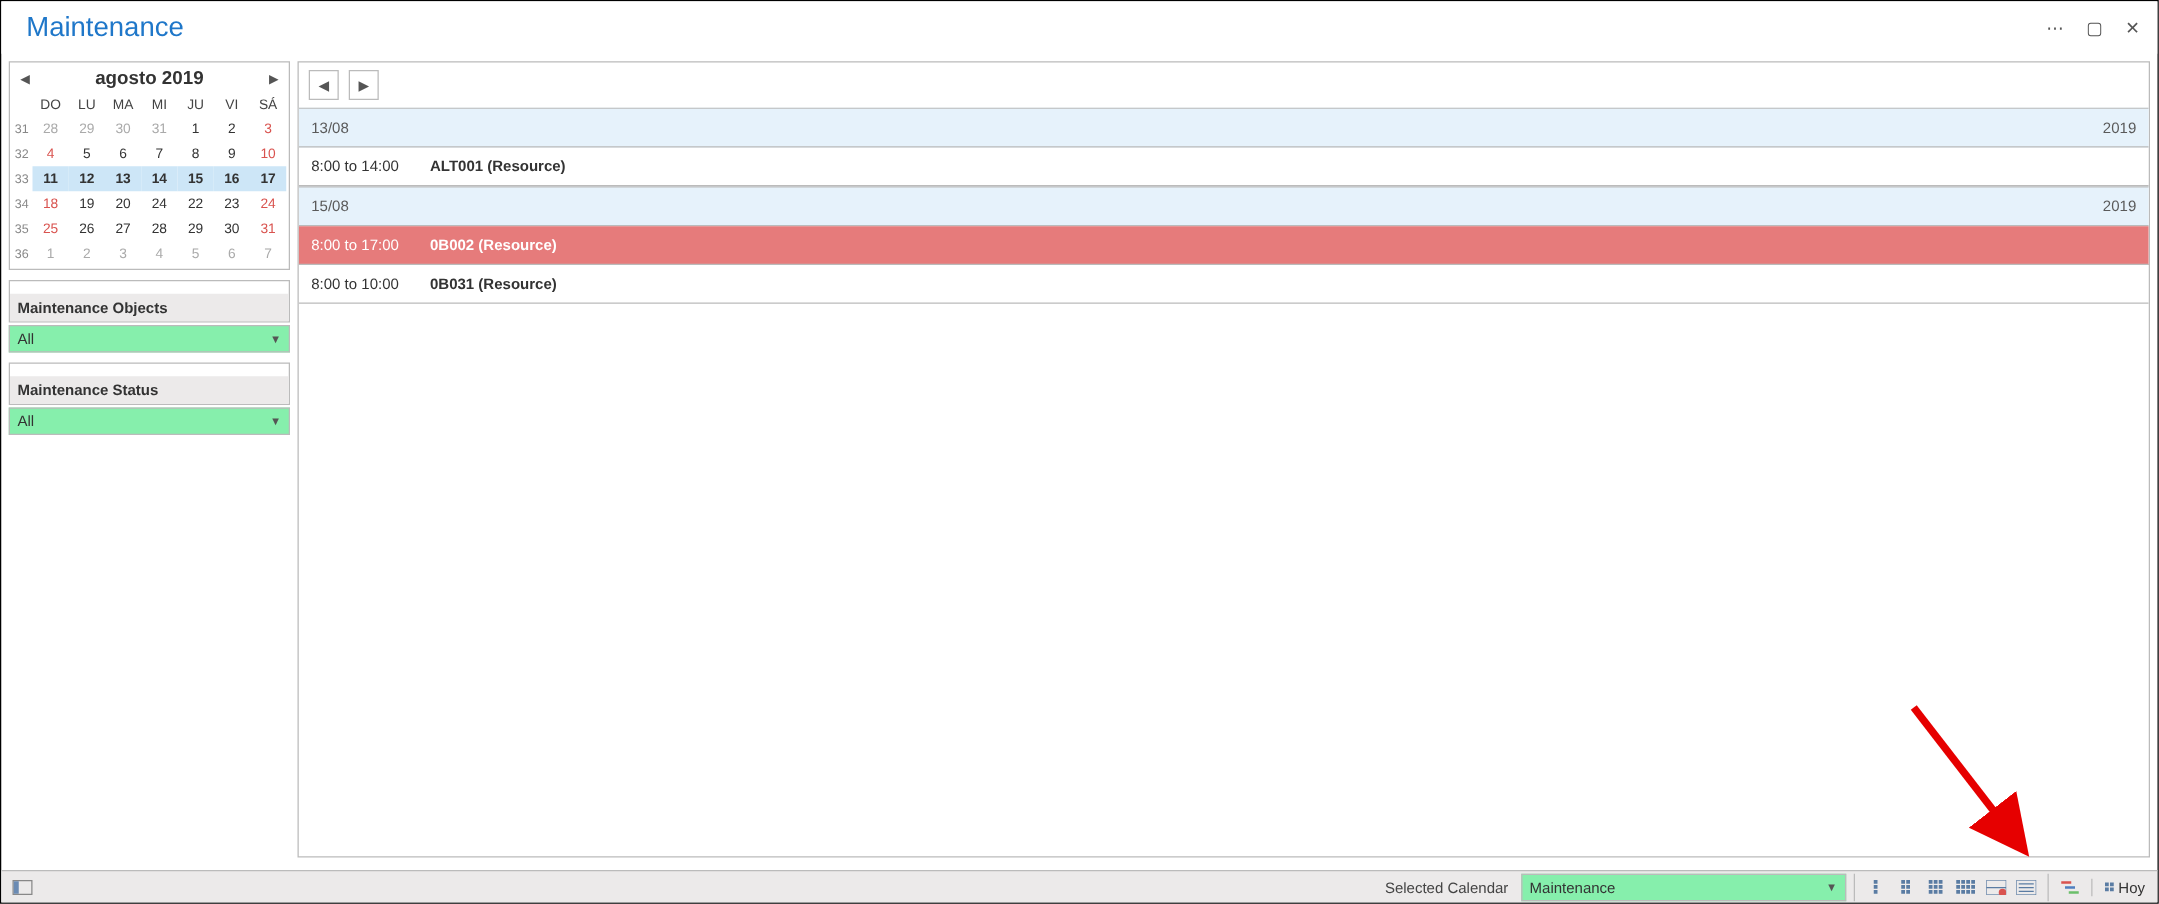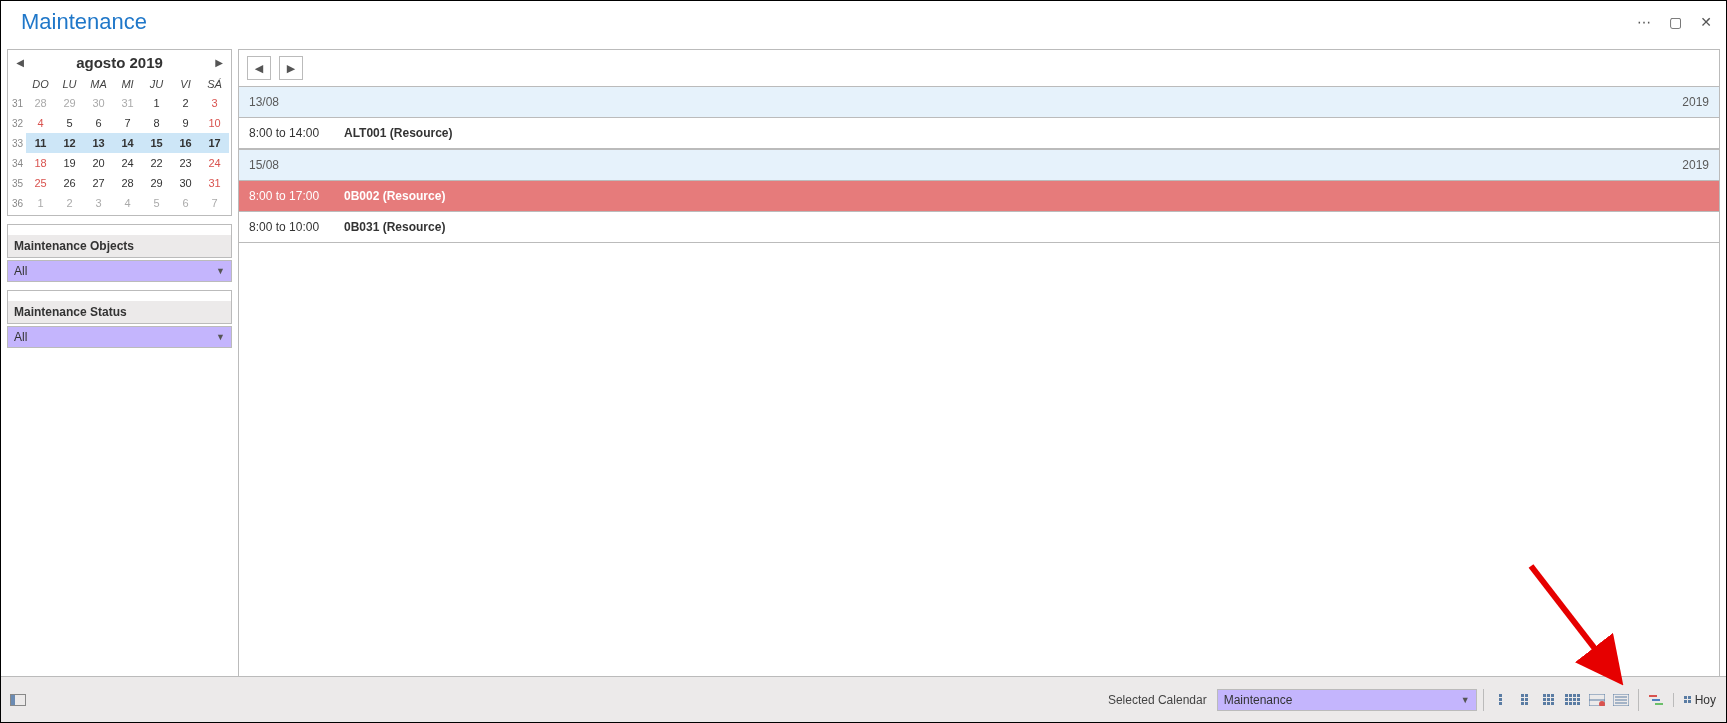--- a/index.html
+++ b/index.html
@@ -89,21 +89,20 @@
     }
     .cal-grid {
       display: grid;
       grid-template-columns: 16px repeat(7, 1fr);
       font-size: 11px;
     }
     .cal-head {
       text-align: center;
       padding: 3px 0;
       color: #444;
-      font-style: italic;
     }
     .cal-head:first-child {
       visibility: hidden;
     }
     .cal-week {
       text-align: right;
       padding-right: 3px;
       color: #888;
       font-size: 10px;
       display: flex;
@@ -137,21 +136,21 @@
       margin-top: 10px;
     }
     .select {
       display: flex;
       align-items: center;
       justify-content: space-between;
       border: 1px solid #bbb;
       padding: 3px 6px;
       font-size: 12px;
       cursor: pointer;
-      background: #c4b5fd;
+      background: #86efac;
     }
     .select-caret {
       font-size: 9px;
       color: #555;
     }
     
     .content-header {
       display: flex;
       align-items: center;
       gap: 8px;
@@ -206,21 +205,21 @@
     }
     .event-title {
       font-weight: bold;
     }
     
     .bottombar {
       position: absolute;
       bottom: 0;
       left: 0;
       right: 0;
-      height: 46px;
+      height: 26px;
       background: #eceaea;
       border-top: 1px solid #bbb;
       display: flex;
       align-items: center;
       padding: 0 6px;
       gap: 6px;
     }
     .bb-left {
       display: flex;
       align-items: center;

